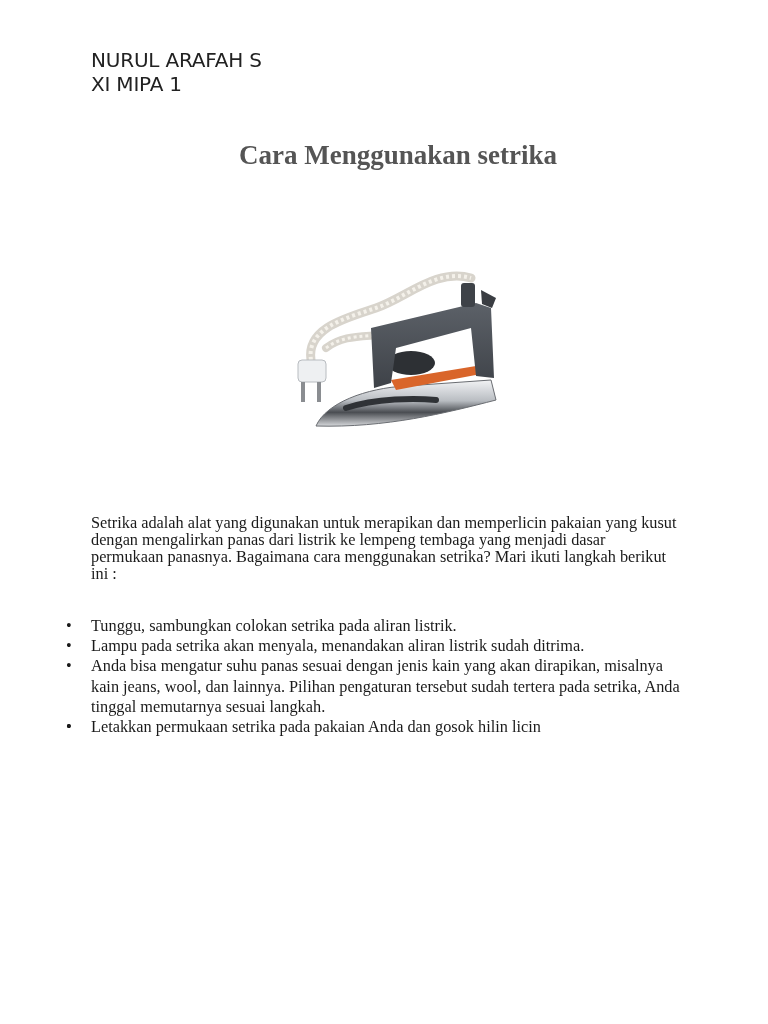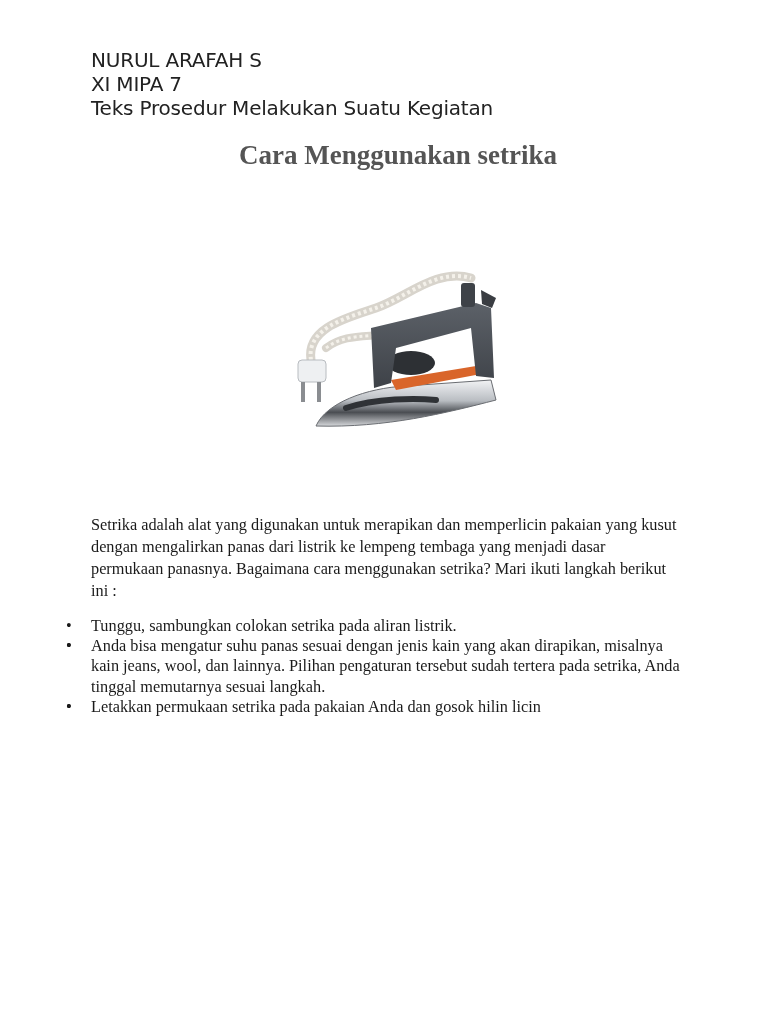--- a/index.html
+++ b/index.html
@@ -1,33 +1,32 @@
 <!DOCTYPE html>
 <html><head>
 <meta charset="utf-8">
 <style>
   html, body { margin: 0; padding: 0; background: #ffffff; }
   body { width: 768px; height: 1024px; position: relative; overflow: hidden; color: #1a1a1a; }
   .header { position: absolute; left: 91px; top: 48px; font-family: "DejaVu Sans", sans-serif; font-size: 20px; line-height: 24px; color: #222; letter-spacing: -0.2px; }
   .header div { white-space: nowrap; }
   .title { position: absolute; left: 14px; width: 768px; top: 140px; text-align: center; font-family: "Liberation Serif", serif; font-weight: bold; font-size: 27px; color: #555555; }
   .illus { position: absolute; left: 286px; top: 248px; width: 220px; height: 190px; }
-  .intro { position: absolute; left: 91px; top: 514px; width: 590px; font-family: "Liberation Serif", serif; font-size: 16.3px; line-height: 22px; color: #1a1a1a; }
+  .intro { position: absolute; left: 91px; top: 514px; width: 590px; font-family: "Liberation Serif", serif; font-size: 16.3px; line-height: 17px; color: #1a1a1a; }
   .intro p { margin: 0; }
   .steps { position: absolute; left: 66px; top: 616px; width: 620px; margin: 0; padding: 0; list-style: none; font-family: "Liberation Serif", serif; font-size: 16.3px; line-height: 20.2px; color: #1a1a1a; }
   .steps li { position: relative; padding-left: 25px; }
   .steps li .bullet { position: absolute; left: 0; top: 0; }
 </style>
 </head>
 <body>
 
 <div class="header">
   <div>NURUL ARAFAH S</div>
-  <div>XI MIPA 7</div>
-  <div>Teks Prosedur Melakukan Suatu Kegiatan</div>
+  <div>XI MIPA 1</div>
 </div>
 
 <div class="title">Cara Menggunakan setrika</div>
 
 <div class="illus">
   <svg width="220" height="190" viewBox="0 0 220 190">
     <defs>
       <linearGradient id="chrome" x1="0" y1="0" x2="0" y2="1">
         <stop offset="0" stop-color="#f2f3f5"></stop>
         <stop offset="0.45" stop-color="#b9bdc2"></stop>
@@ -61,17 +60,17 @@
     <path d="M195 42 L 210 50 L 206 60 L 196 56 Z" fill="#3a3d42"></path>
   </svg>
 </div>
 
 <div class="intro">
   <p>Setrika adalah alat yang digunakan untuk merapikan dan memperlicin pakaian yang kusut dengan mengalirkan panas dari listrik ke lempeng tembaga yang menjadi dasar permukaan panasnya. Bagaimana cara menggunakan setrika? Mari ikuti langkah berikut ini :</p>
 </div>
 
 <ul class="steps">
   <li><span class="bullet">•</span><span>Tunggu, sambungkan colokan setrika pada aliran listrik.</span></li>
-  <li><span class="bullet">•</span></li>
+  <li><span class="bullet">•</span><span>Lampu pada setrika akan menyala, menandakan aliran listrik sudah ditrima.</span></li>
   <li><span class="bullet">•</span><span>Anda bisa mengatur suhu panas sesuai dengan jenis kain yang akan dirapikan, misalnya kain jeans, wool, dan lainnya. Pilihan pengaturan tersebut sudah tertera pada setrika, Anda tinggal memutarnya sesuai langkah.</span></li>
   <li><span class="bullet">•</span></li>
   <li><span class="bullet">•</span><span>Letakkan permukaan setrika pada pakaian Anda dan gosok hilin licin</span></li>
 </ul>
 
 </body></html>

